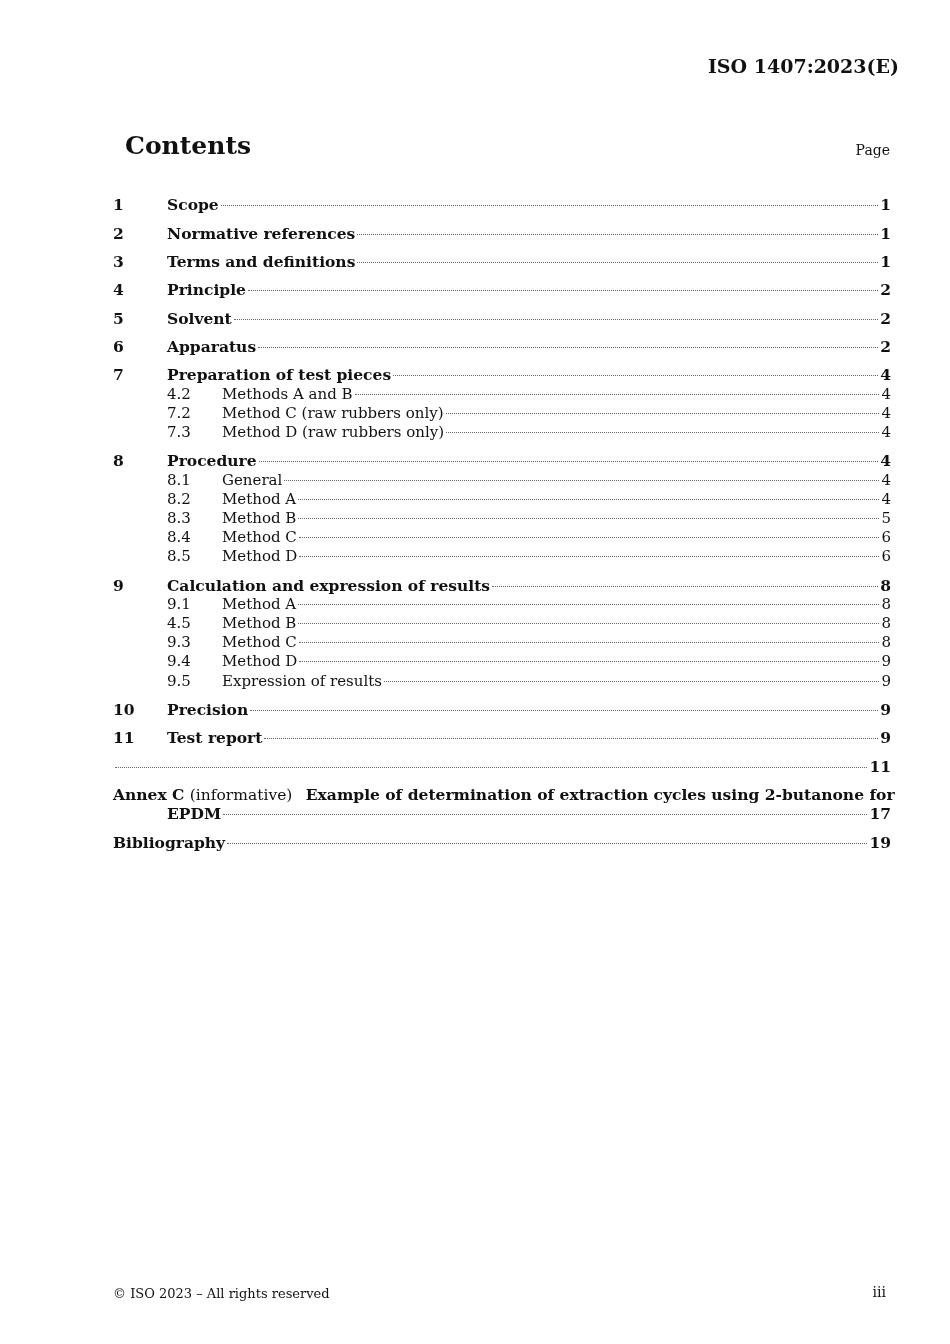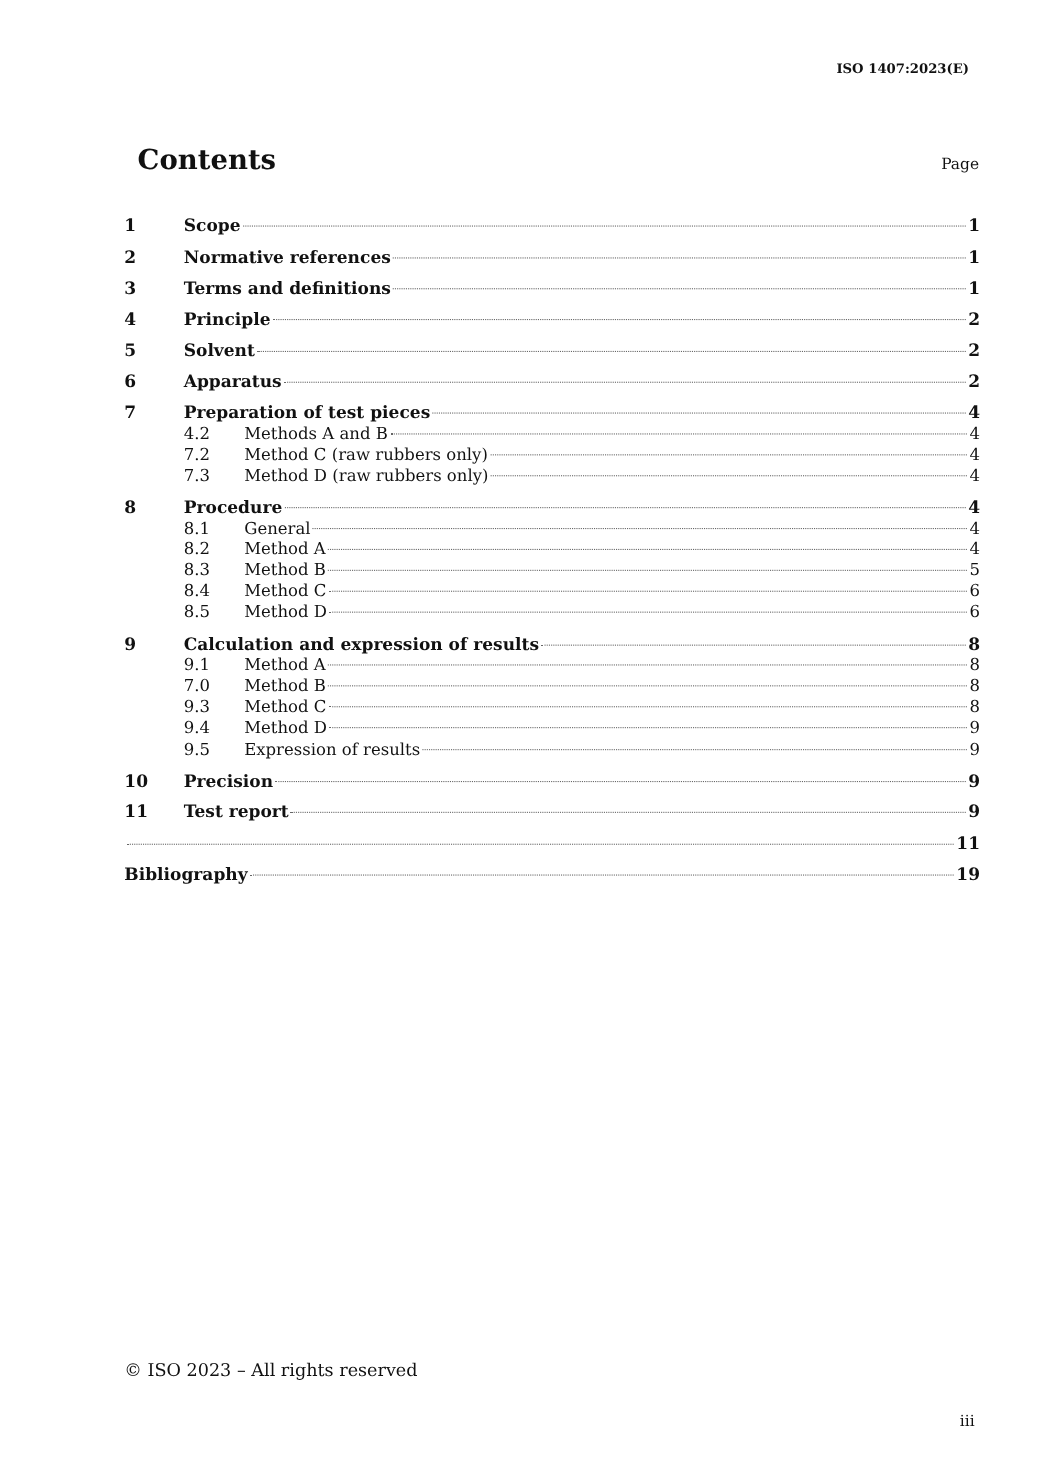--- a/index.html
+++ b/index.html
@@ -2,22 +2,22 @@
 <html><head>
   <meta charset="utf-8">
   <style>
     html, body { margin: 0; padding: 0; background: #ffffff; }
     body {
       width: 950px; height: 1344px; position: relative; overflow: hidden;
       font-family: "DejaVu Serif", "Liberation Serif", serif;
       color: #111111;
     }
     .doc-id {
-      position: absolute; top: 55px; right: 69px;
-      font-weight: bold; font-size: 12px; letter-spacing: 0px; margin-left: 29px;
+      position: absolute; top: 55px; right: 51px;
+      font-weight: bold; font-size: 19px; letter-spacing: 0px; margin-left: 29px;
     }
     .contents-title {
       position: absolute; top: 131px; left: 125px;
       font-weight: bold; font-size: 25px;
     }
     .page-label {
       position: absolute; top: 142px; right: 60px;
       font-size: 14px;
     }
     .toc {
@@ -39,21 +39,21 @@
     }
     .pg { flex: none; text-align: right; min-width: 10px; }
     .pg.bold { font-weight: bold; }
     .pg.normal { font-weight: normal; }
     .annex-label { font-weight: bold; }
     .annex-info { font-weight: normal; }
     .annex-title { font-weight: bold; margin-left: 8px; }
     .row.annex-wrap1 { height: 19.2px; }
     .row.annex-wrap2 { margin-top: 0; padding-left: 54px; }
     .footer-left {
-      position: absolute; top: 1236px; left: 113px; font-size: 16px;
+      position: absolute; top: 1286px; left: 113px; font-size: 13px;
     }
     .footer-right {
       position: absolute; top: 1284px; right: 64px; font-size: 14px;
     }
   </style>
 </head>
 <body>
 
 <div class="doc-id">ISO 1407:2023(E)</div>
 <div class="contents-title">Contents</div>
@@ -166,21 +166,21 @@
     <span class="leader"></span>
     <span class="pg bold">8</span>
   </div>
   <div class="row sub">
     <span class="num-sub">9.1</span>
     <span class="title">Method A</span>
     <span class="leader"></span>
     <span class="pg normal">8</span>
   </div>
   <div class="row sub">
-    <span class="num-sub">7.0</span>
+    <span class="num-sub">4.5</span>
     <span class="title">Method B</span>
     <span class="leader"></span>
     <span class="pg normal">8</span>
   </div>
   <div class="row sub">
     <span class="num-sub">9.3</span>
     <span class="title">Method C</span>
     <span class="leader"></span>
     <span class="pg normal">8</span>
   </div>
@@ -207,20 +207,34 @@
     <span class="num-main">11</span>
     <span class="title">Test report</span>
     <span class="leader"></span>
     <span class="pg bold">9</span>
   </div>
 
   <div class="row main">
     <span class="leader"></span>
     <span class="pg bold">11</span>
   </div>
+  <div>
+    <div class="row main annex-wrap1">
+      <span class="title">
+        <span class="annex-label">Annex C</span>
+        <span class="annex-info">(informative)</span>
+        <span class="annex-title">Example of determination of extraction cycles using 2-butanone for</span>
+      </span>
+    </div>
+    <div class="row main annex-wrap2">
+      <span class="title">EPDM</span>
+      <span class="leader"></span>
+      <span class="pg bold">17</span>
+    </div>
+  </div>
 
   <div class="row main">
     <span class="title">Bibliography</span>
     <span class="leader"></span>
     <span class="pg bold">19</span>
   </div>
 </div>
 
 <div class="footer-left">© ISO 2023 – All rights reserved</div>
 <div class="footer-right">iii</div>

